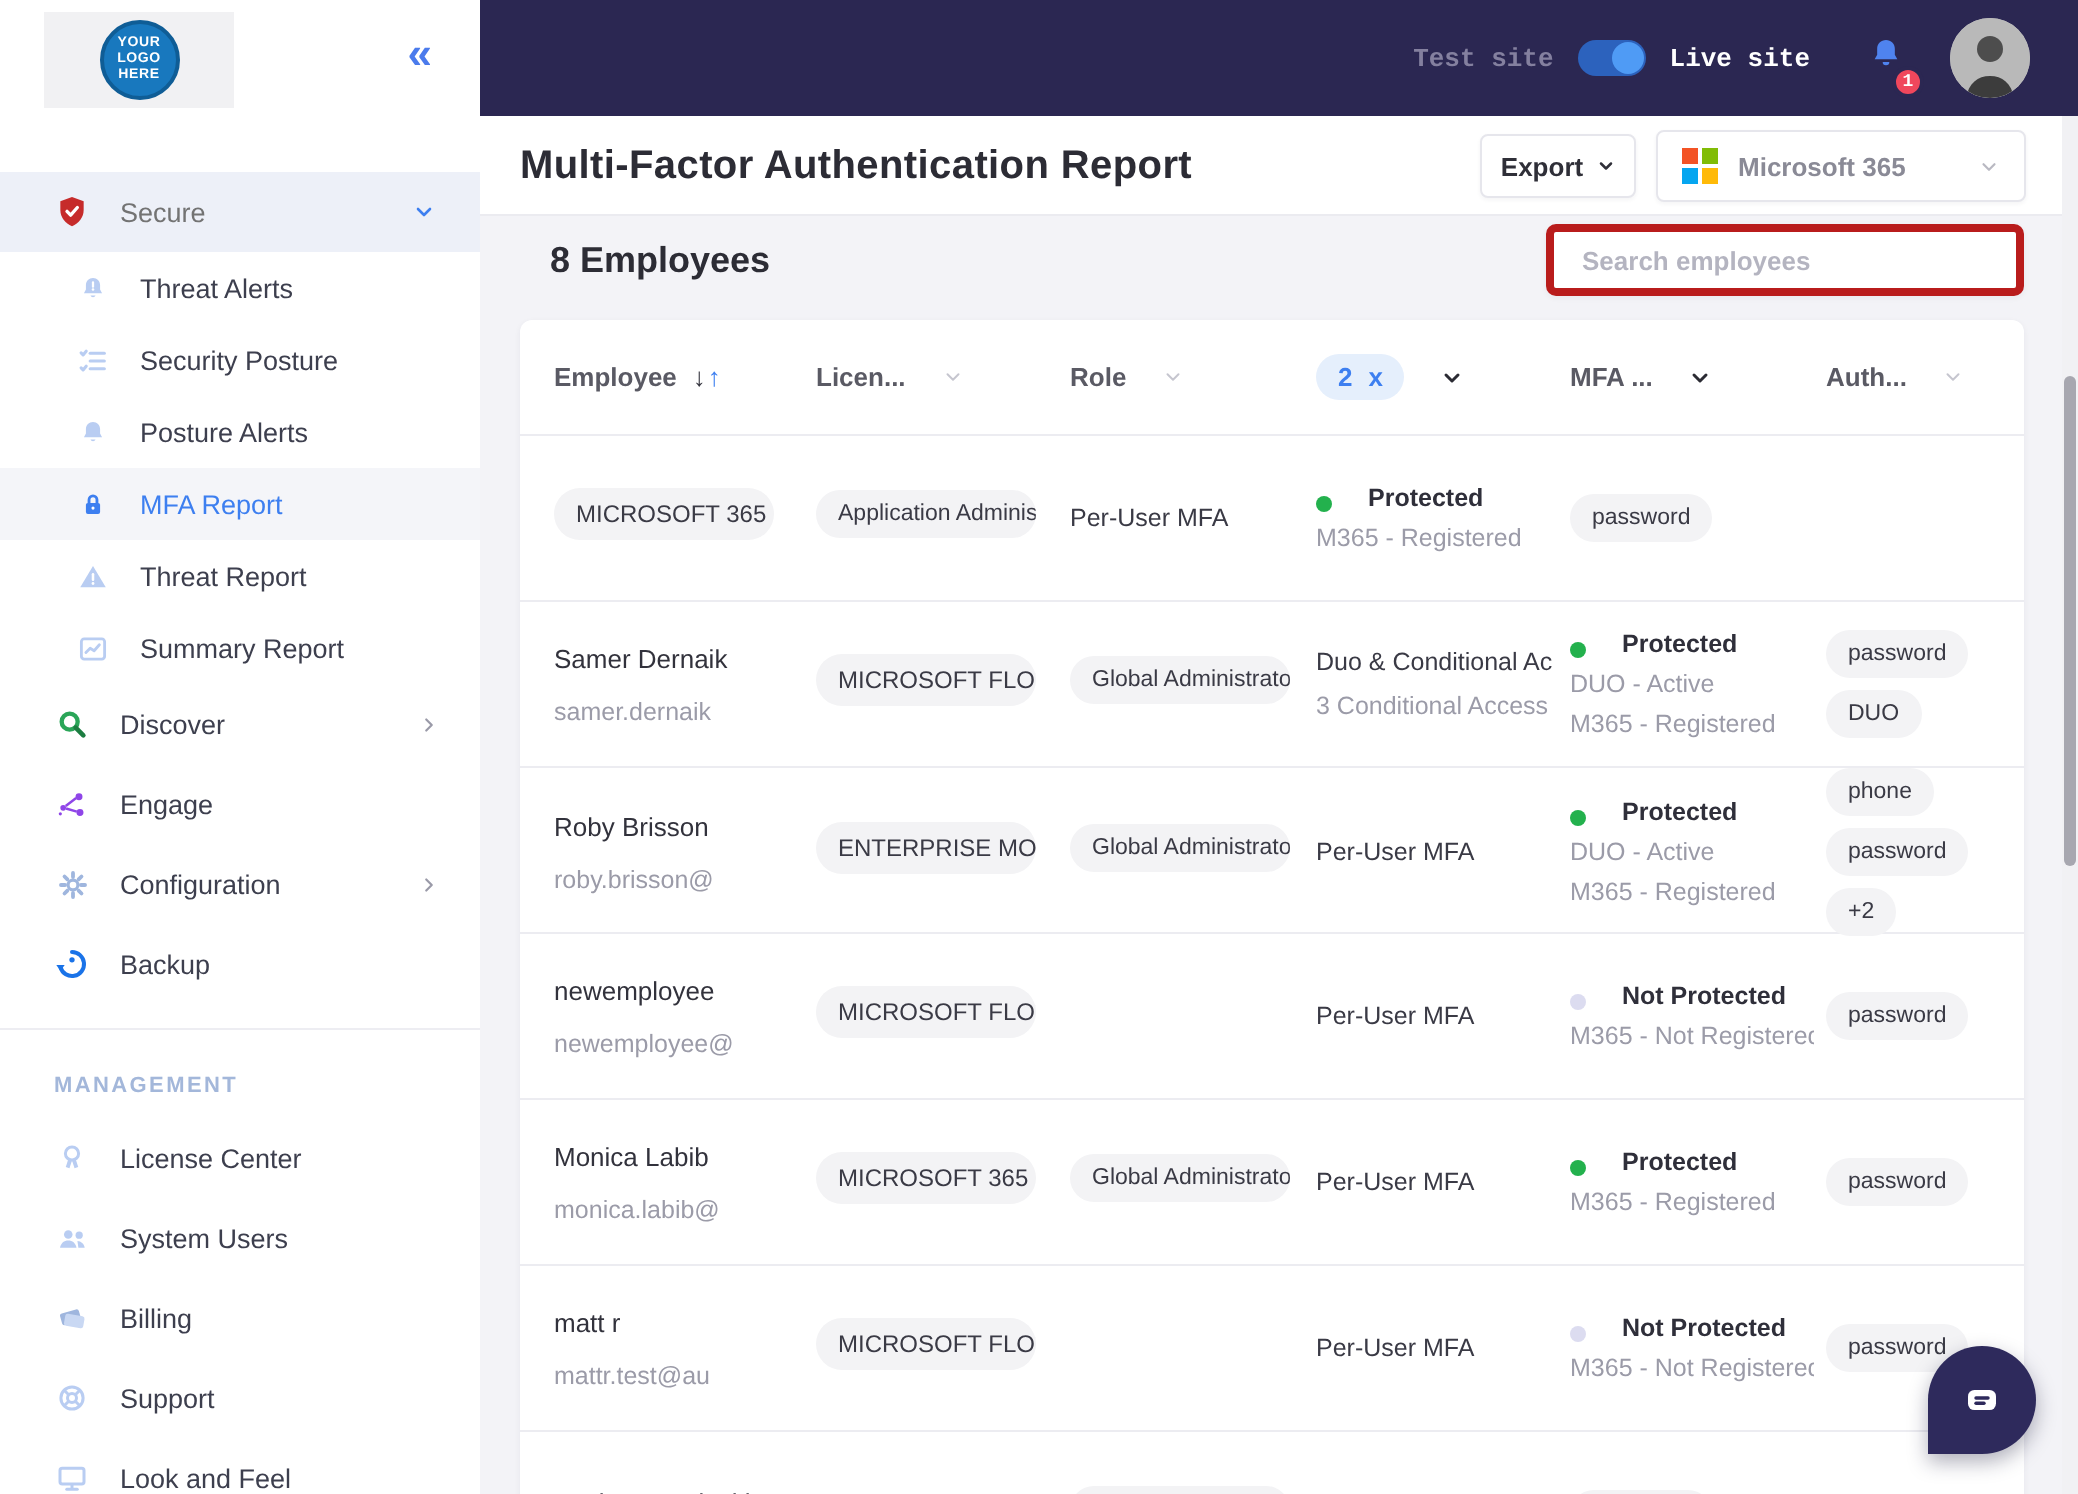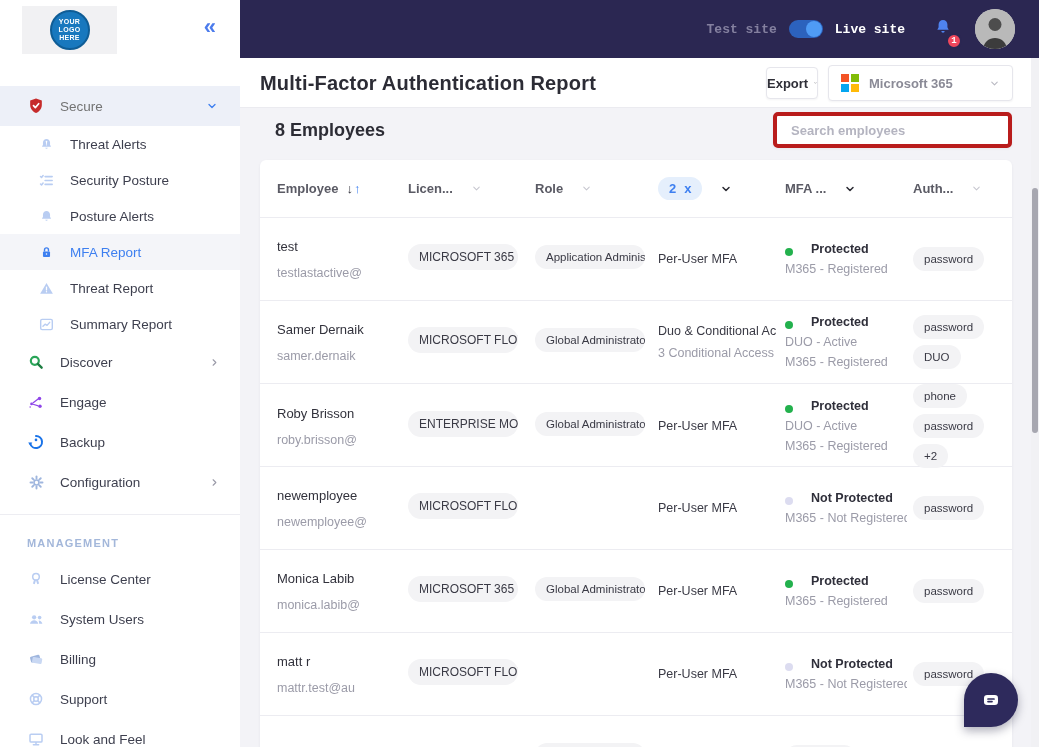--- a/index.html
+++ b/index.html
@@ -40,21 +40,21 @@
   .toggle { width:34px; height:18px; border-radius:10px; background:#2c62bd; margin:0 12px; position:relative; cursor:pointer; flex:none; }
   .toggle .knob { position:absolute; right:1px; top:1px; width:16px; height:16px; border-radius:50%; background:#4f9bf5; }
   .bell-wrap { position:relative; margin:0 22px 0 28px; cursor:pointer; }
   .bell-badge { position:absolute; right:-9px; bottom:-7px; width:16px; height:16px; border-radius:50%; background:#f0475c; border:2px solid #2b2752; color:#fff; font-size:9px; font-weight:bold; display:flex; align-items:center; justify-content:center; }
   .avatar { width:40px; height:40px; border-radius:50%; background:#c9c9c9; overflow:hidden; cursor:pointer; flex:none; }
 
   
   .page-header { position:absolute; left:240px; top:58px; width:799px; height:50px; background:#fff; border-bottom:1px solid #ebebf0; z-index:3; }
   .page-title { position:absolute; left:20px; top:0; line-height:50px; font-size:20px; font-weight:800; color:#2c2c35; letter-spacing:.2px; }
   .btn { position:absolute; background:#fff; border:1px solid #e6e6ec; border-radius:4px; display:flex; align-items:center; justify-content:center; cursor:pointer; box-shadow:0 1px 2px rgba(40,40,60,.05); }
-  .export-btn { right:221px; top:9px; height:32px; width:52px; font-size:13px; font-weight:bold; color:#2f2f38; gap:6px; }
+  .export-btn { right:221px; top:9px; height:32px; width:78px; font-size:13px; font-weight:bold; color:#2f2f38; gap:6px; }
   .tenant-btn { right:26px; top:7px; height:36px; width:185px; font-size:13px; font-weight:bold; color:#8a8a96; padding:0 12px; justify-content:flex-start; gap:10px; }
   .ms-logo { width:18px; height:18px; display:grid; grid-template-columns:8px 8px; grid-template-rows:8px 8px; gap:2px; flex:none; }
   .ms-logo i { display:block; }
   .ms-r { background:#f35325; } .ms-g { background:#81bc06; } .ms-b { background:#05a6f0; } .ms-y { background:#ffba08; }
   .tenant-caret { margin-left:auto; color:#b9b9c2; display:flex; }
 
   
   .content { position:absolute; left:240px; top:108px; width:799px; height:639px; background:#f3f3f7; overflow:hidden; z-index:2; }
   .emp-count { position:absolute; left:35px; top:12px; font-size:18px; font-weight:800; color:#2c2c35; }
   .search-box { position:absolute; right:27px; top:4px; width:239px; height:36px; background:#fff; border:4px solid #b91c1c; border-radius:5px; box-shadow:0 1px 3px rgba(40,40,60,.05); padding:0 14px; font-family:"Liberation Sans",sans-serif; font-size:13px; color:#3c3c46; }
@@ -214,51 +214,51 @@
               <circle cx="15.8" cy="6.8" r="2.2" fill="#8f45e8"></circle>
               <circle cx="16.4" cy="16.8" r="2.2" fill="#8f45e8"></circle>
               <circle cx="4" cy="17.6" r="1" fill="#8f45e8"></circle>
             </svg>
         </span>
         <span>Engage</span>
       </div>
 
       <div class="nav-row top">
         <span class="ic">
-          <svg width="20" height="20" viewBox="0 0 24 24">
-              <path d="M12 4.8a7.2 7.2 0 1 1-6.9 9.2" fill="none" stroke="#1a73e8" stroke-width="2.4" stroke-linecap="round"></path>
-              <polygon points="2.6,12.6 7.6,12.6 5.1,16.2" fill="#1a73e8"></polygon>
-              <circle cx="12" cy="9.5" r="1.6" fill="#1a73e8"></circle>
-            </svg>
-        </span>
-        <span>Backup</span>
-      </div>
-
-      <div class="nav-row top">
-        <span class="ic">
           <svg width="19" height="19" viewBox="0 0 24 24">
               <circle cx="12" cy="12" r="3.1" fill="none" stroke="#9fb6de" stroke-width="2"></circle>
               <g stroke="#9fb6de" stroke-width="2.4" stroke-linecap="round">
                 <line x1="17" y1="12" x2="19.6" y2="12"></line>
                 <line x1="15.54" y1="15.54" x2="17.37" y2="17.37"></line>
                 <line x1="12" y1="17" x2="12" y2="19.6"></line>
                 <line x1="8.46" y1="15.54" x2="6.63" y2="17.37"></line>
                 <line x1="7" y1="12" x2="4.4" y2="12"></line>
                 <line x1="8.46" y1="8.46" x2="6.63" y2="6.63"></line>
                 <line x1="12" y1="7" x2="12" y2="4.4"></line>
                 <line x1="15.54" y1="8.46" x2="17.37" y2="6.63"></line>
               </g>
             </svg>
         </span>
         <span>Configuration</span>
         <span class="nav-arrow">
           <svg width="11" height="11" viewBox="0 0 24 24">
               <polyline points="9,6 15,12 9,18" fill="none" stroke="currentColor" stroke-width="2.4" stroke-linecap="round" stroke-linejoin="round"></polyline>
             </svg>
         </span>
+      </div>
+
+      <div class="nav-row top">
+        <span class="ic">
+          <svg width="20" height="20" viewBox="0 0 24 24">
+              <path d="M12 4.8a7.2 7.2 0 1 1-6.9 9.2" fill="none" stroke="#1a73e8" stroke-width="2.4" stroke-linecap="round"></path>
+              <polygon points="2.6,12.6 7.6,12.6 5.1,16.2" fill="#1a73e8"></polygon>
+              <circle cx="12" cy="9.5" r="1.6" fill="#1a73e8"></circle>
+            </svg>
+        </span>
+        <span>Backup</span>
       </div>
 
       <div class="nav-divider"></div>
       <div class="mgmt-label">MANAGEMENT</div>
 
       <div class="nav-row mgmt">
         <span class="ic">
           <svg width="18" height="18" viewBox="0 0 24 24">
               <circle cx="12" cy="9" r="4.4" fill="none" stroke="#b9cdf2" stroke-width="2"></circle>
               <rect x="8.7" y="12.6" width="2.6" height="6" fill="#b9cdf2" transform="rotate(18 10 15.6)"></rect>
@@ -416,24 +416,20 @@
           <span>Auth...</span>
           <span class="th-caret">
               <svg width="11" height="11" viewBox="0 0 24 24">
                 <polyline points="6,9 12,15 18,9" fill="none" stroke="currentColor" stroke-width="2.2" stroke-linecap="round" stroke-linejoin="round"></polyline>
               </svg>
             </span>
         </div>
       </div>
 
       <div class="trow grid-cols">
-        <div class="cell-emp">
-          <span class="emp-name">test</span>
-          <span class="emp-mail">testlastactive@</span>
-        </div>
         <div><span class="pill upper">MICROSOFT 365</span></div>
         <div><span class="pill">Application Administrator</span></div>
         <div class="cell-mfa">
             <span>Per-User MFA</span>
           </div>
         <div class="cell-status">
           <span class="status-main">
               <span class="dot"></span>
               <span>Protected</span>
             </span>

